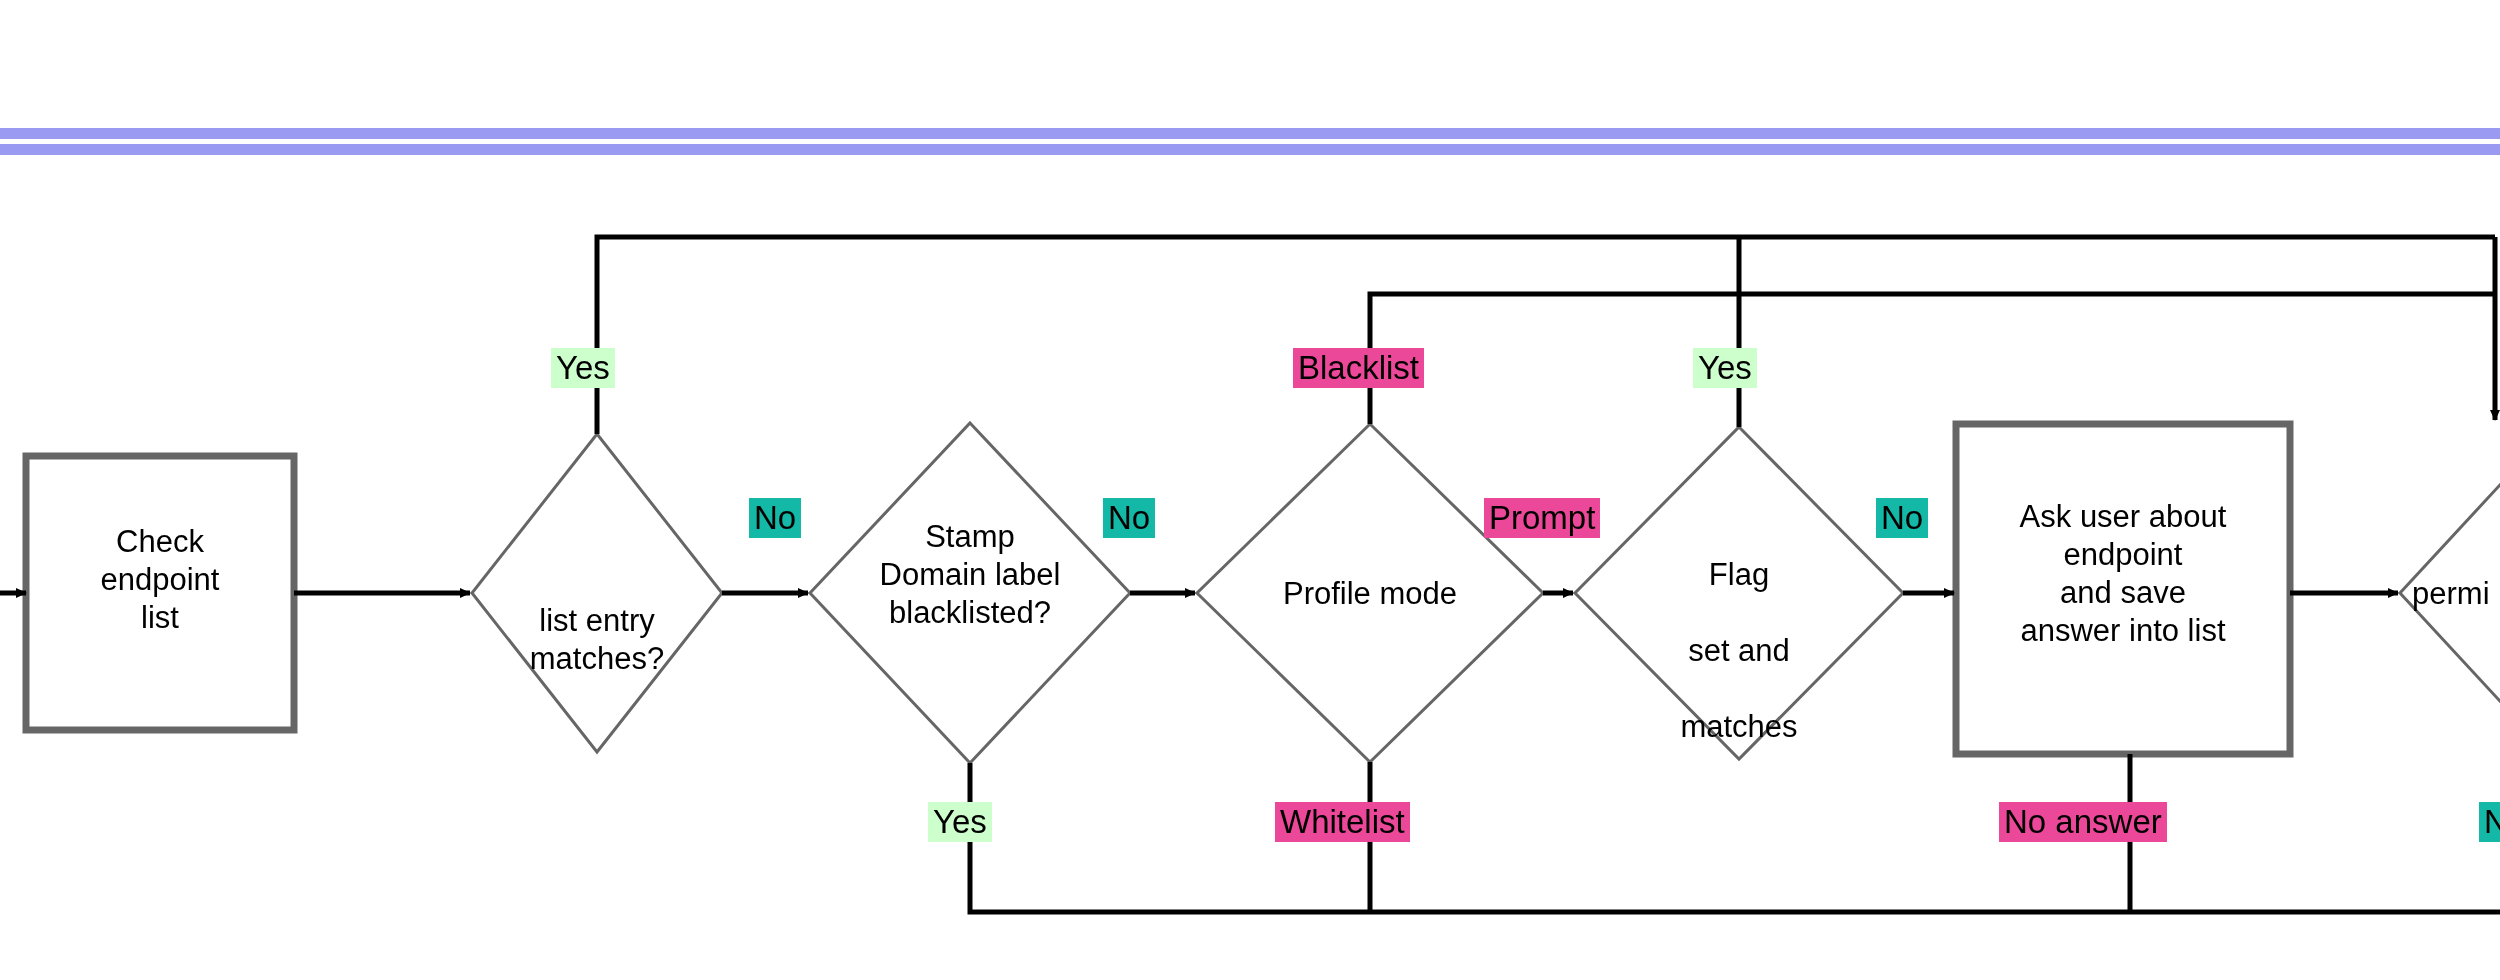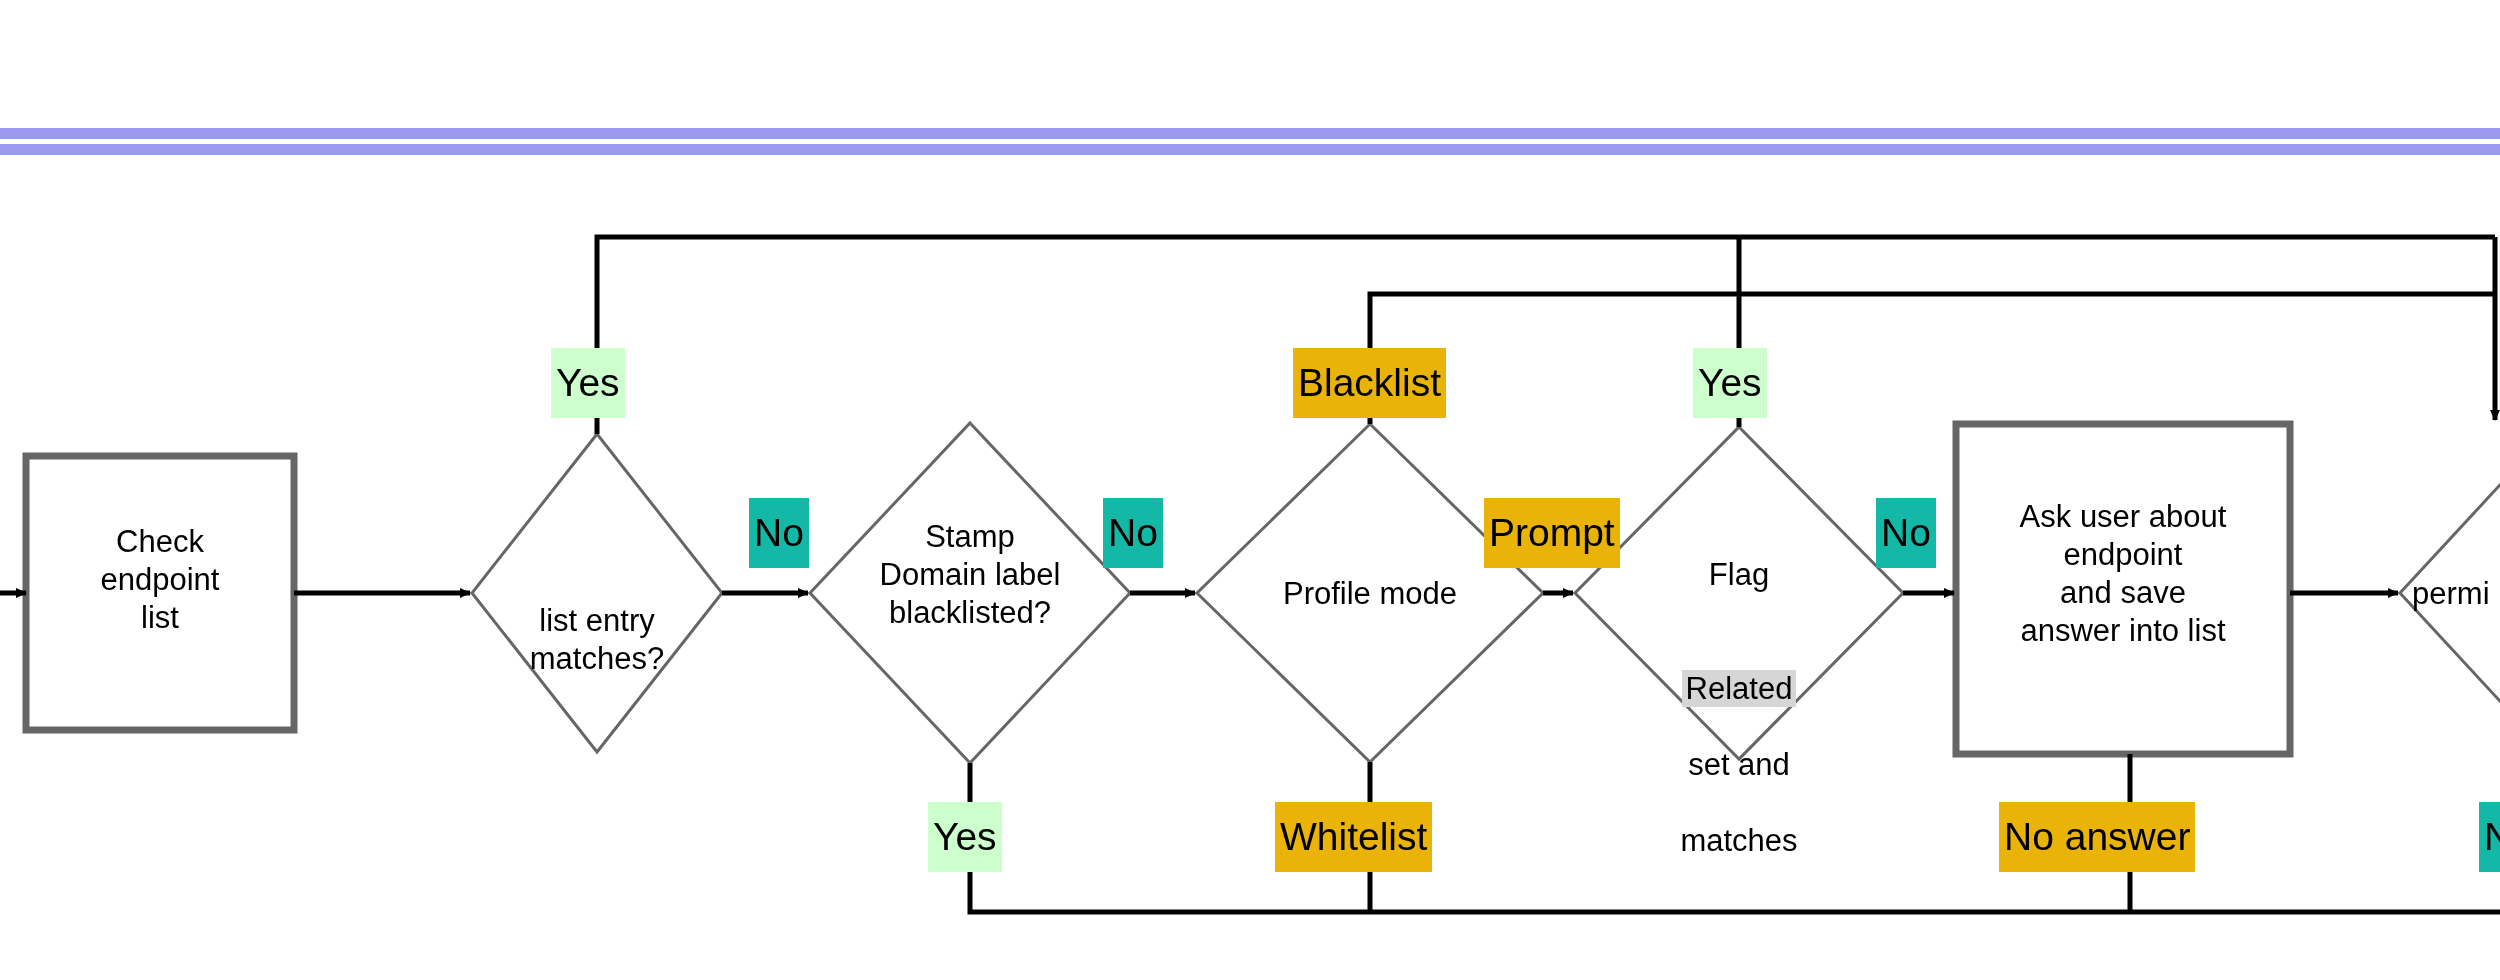--- a/index.html
+++ b/index.html
@@ -28,29 +28,29 @@
     font-family: "Liberation Sans", sans-serif;
     font-size: 31px;
     line-height: 38px;
     color: #000000;
     white-space: pre-line;
     pointer-events: none;
   }
   .edge-label {
     position: absolute;
     font-family: "Liberation Sans", sans-serif;
-    font-size: 39px;
+    font-size: 33px;
     line-height: 36px;
     color: #000000;
-    padding: 17px 5px;
+    padding: 2px 5px;
     white-space: nowrap;
   }
   .hl-yes   { background: #ccffcc; }
   .hl-no    { background: #14b8a6; }
-  .hl-mode  { background: #eab308; }
+  .hl-mode  { background: #ec4899; }
   .hl-gray  { background: #d6d6d6; }
   .sep-bar {
     position: absolute;
     left: 0;
     width: 2500px;
     height: 11px;
   }
 </style>
 </head>
 <body>
@@ -120,23 +120,20 @@
 matches?</div>
 
   <div class="node-text" style="left:810px; top:518px; width:320px;">Stamp
 Domain label
 blacklisted?</div>
 
   <div class="node-text" style="left:1200px; top:575px; width:340px;">Profile mode</div>
 
   <div class="node-text" style="left:1589px; top:518px; width:300px;">
     <div>Flag</div>
-    <div style="display:block;">
-      <span class="hl-gray" style="padding:1px 4px;">Related</span>
-    </div>
     <div>set and</div>
     <div>matches</div>
   </div>
 
   <div class="node-text" style="left:1956px; top:498px; width:334px;">Ask user about
 endpoint
 and save
 answer into list</div>
 
   <div class="node-text" style="left:2400px; top:575px; width:320px; text-align:left; padding-left:12px;">permi</div>

